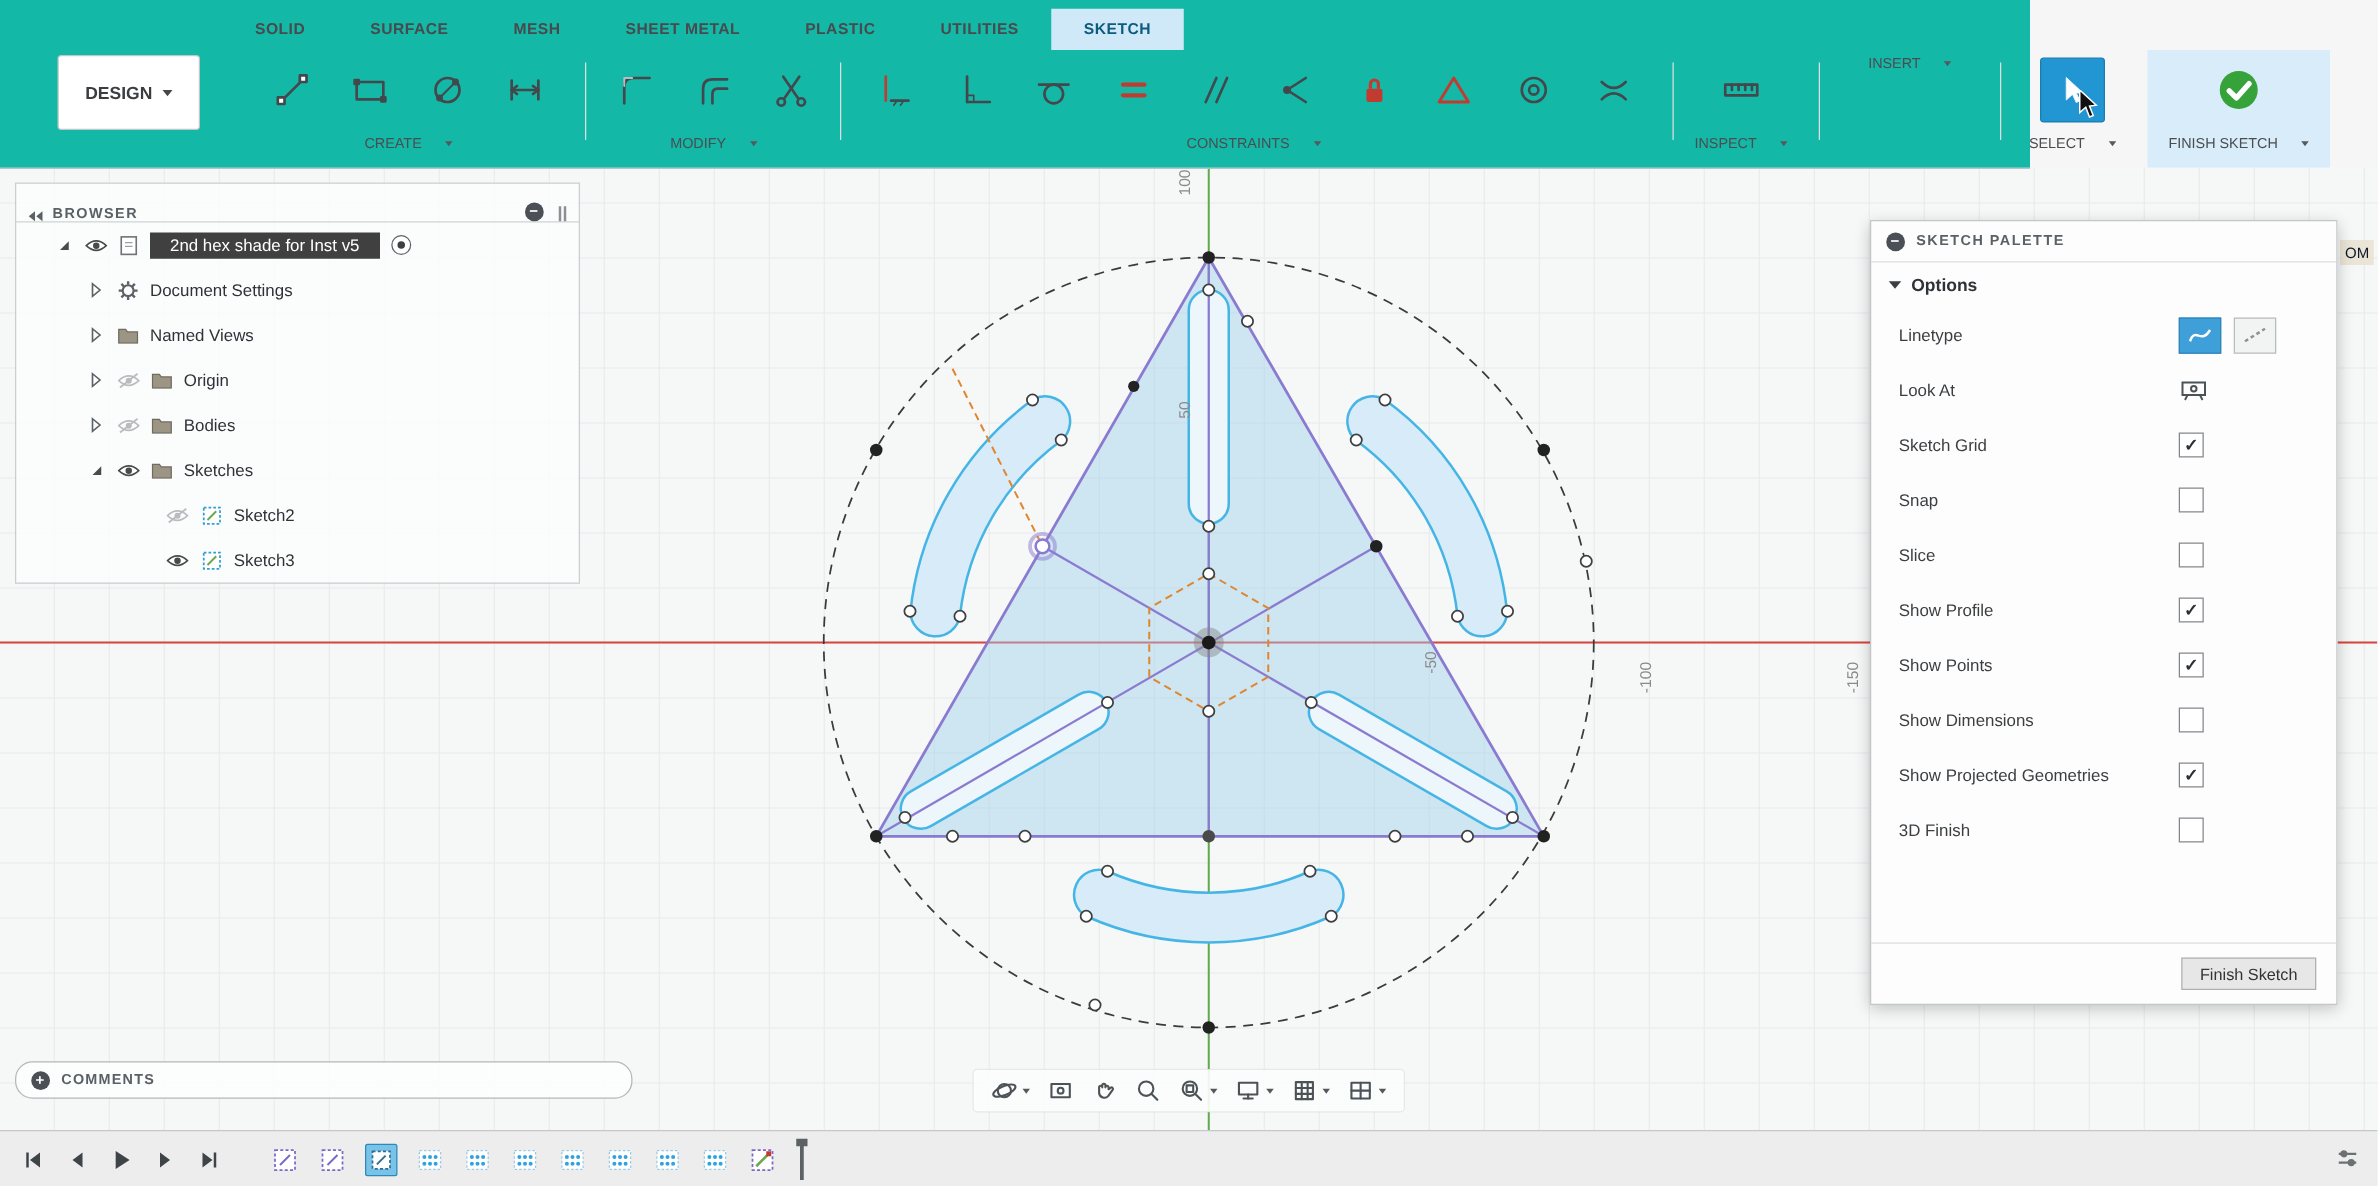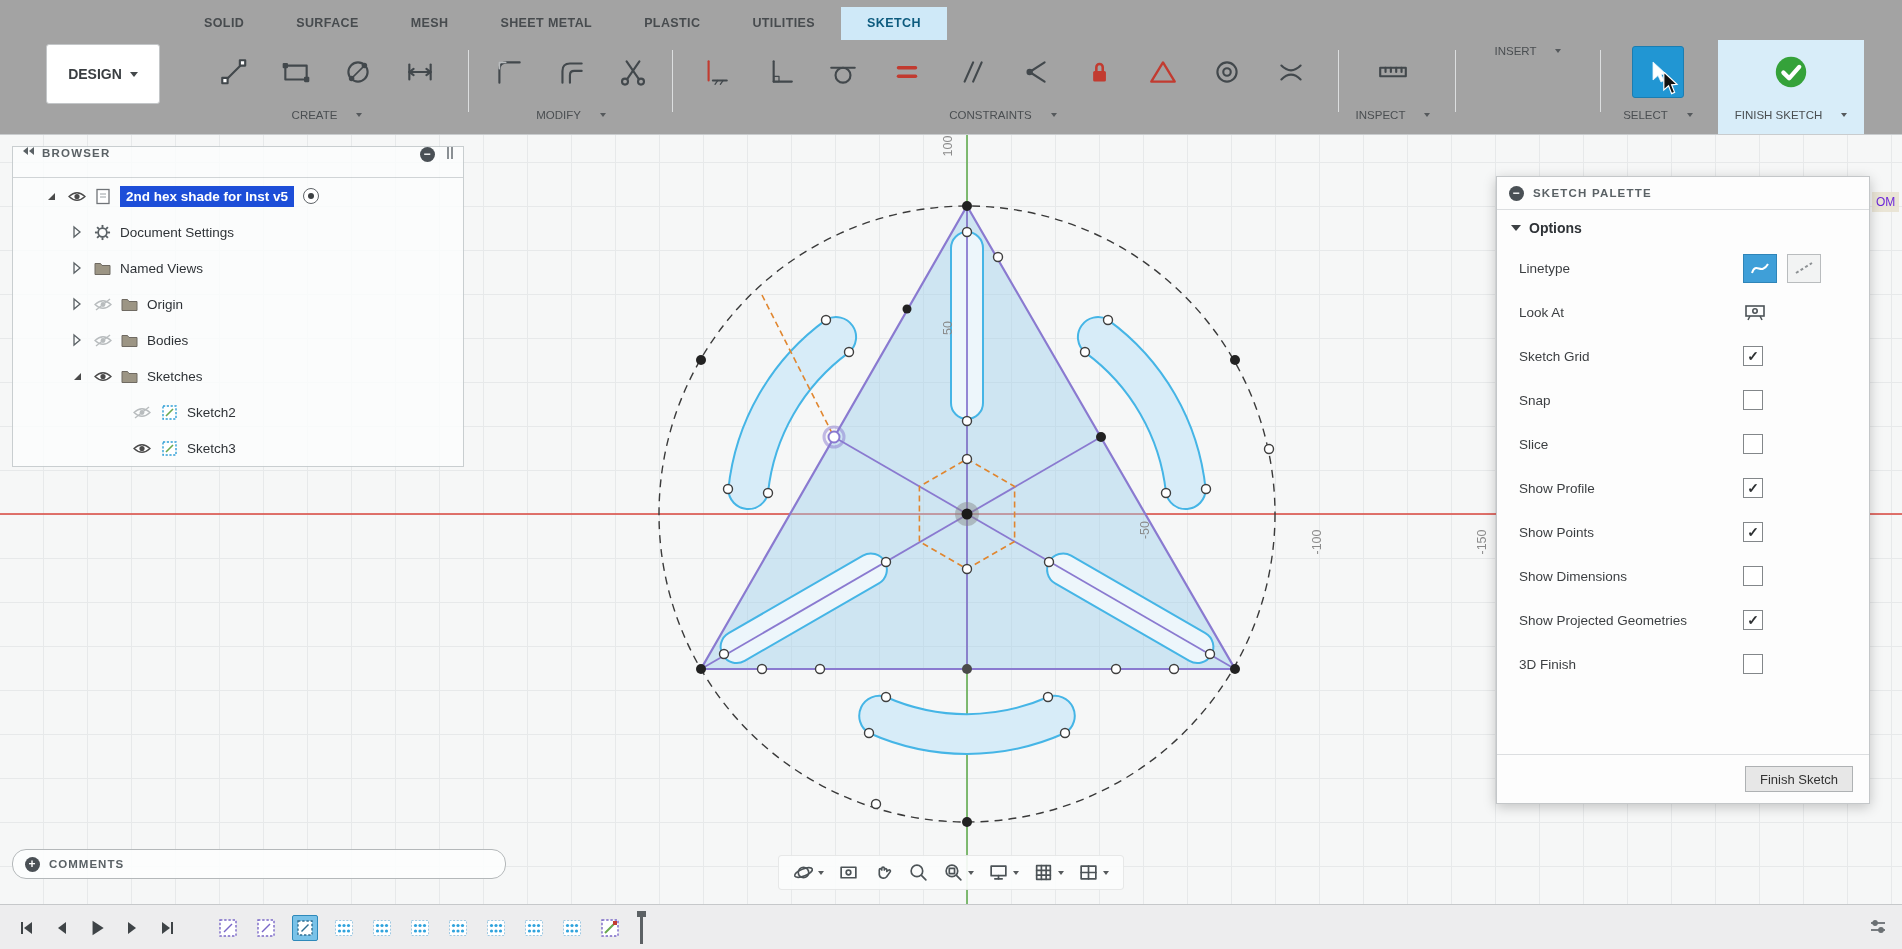--- a/index.html
+++ b/index.html
@@ -1,20 +1,20 @@
 <!DOCTYPE html>
 <html><head>
 <meta charset="utf-8">
 <style>
   html,body{margin:0;padding:0}
   body{width:1902px;height:949px;position:relative;overflow:hidden;
        font-family:"Liberation Sans",sans-serif;background:#f6f6f6;color:#333}
 
   
-  .topbar{position:absolute;left:0;top:0;width:1902px;height:134px;background:#a3a3a3;
+  .topbar{position:absolute;left:0;top:0;width:1624px;height:134px;background:#14b8a6;
           border-bottom:1px solid #c9ccce;z-index:20}
   .tabs{position:absolute;left:178px;top:0;height:40px;display:flex;align-items:flex-end}
   .tab{padding:9px 26px 10px;font-size:12.5px;font-weight:bold;color:#474b4e;letter-spacing:.4px;white-space:nowrap}
   .tab.active{background:#cfe9f8;color:#0d5b7e}
   .design-btn{position:absolute;left:46px;top:44px;width:112px;height:58px;background:#fff;
         border:1px solid #c3c6c8;border-radius:3px;display:flex;align-items:center;justify-content:center;
         gap:8px;font-size:14px;font-weight:bold;color:#3a3e41}
   .caret{width:0;height:0;border-left:4px solid transparent;border-right:4px solid transparent;
          border-top:5px solid #44484b;display:inline-block}
   .tgroup{position:absolute;top:40px;height:94px}
@@ -26,38 +26,38 @@
   .gdiv{position:absolute;top:50px;height:62px;width:1px;background:#dcdedf}
   .finishblock{position:absolute;left:1718px;top:40px;width:146px;height:94px;background:#d8edf9}
   svg.ti{stroke:#42484c;fill:none;stroke-width:2;stroke-linecap:round;stroke-linejoin:round}
 
   
   .canvas{position:absolute;left:0;top:134px;width:1902px;height:770px;background:#f6f7f7;
      background-image:linear-gradient(#e7e9ea 1px,transparent 1px),
                       linear-gradient(90deg,#e7e9ea 1px,transparent 1px);
      background-size:44px 44px;background-position:43px 28px}
   svg.sketch{position:absolute;left:0;top:134px;width:1902px;height:770px;z-index:5}
-  .cliptext{position:absolute;left:1872px;top:192px;z-index:6;font-size:12px;color:#6d28d9;
+  .cliptext{position:absolute;left:1872px;top:192px;z-index:6;font-size:12px;color:#0f172a;
      background:rgba(233,226,210,.9);padding:3px 4px}
 
   
   .browser{position:absolute;left:12px;top:146px;width:450px;background:rgba(252,253,253,.84);
      border:1px solid rgba(110,120,126,.35);z-index:30}
-  .bheader{height:30px;display:flex;align-items:flex-start;padding:0 10px;gap:8px;
+  .bheader{height:30px;display:flex;align-items:flex-end;padding:0 10px;gap:8px;
      border-bottom:1px solid rgba(110,120,126,.3);font-size:11.5px;font-weight:bold;
      color:#5a6165;letter-spacing:1.2px}
   .chev{width:0;height:0;border-top:4px solid transparent;border-bottom:4px solid transparent;
      border-right:5px solid #5a6165;display:inline-block}
   .grip{margin-left:4px;display:flex;gap:2px}
   .grip i{display:block;width:2px;height:12px;background:#8b9094}
   .circbtn{width:15px;height:15px;border-radius:50%;background:#4a5055;color:#fff;font-size:12px;
      line-height:14px;text-align:center;font-weight:bold}
   .brow{height:36px;display:flex;align-items:center;gap:9px;font-size:13.5px;color:#2f3337}
   .blabel{white-space:nowrap}
-  .sel-label{background:#1d4ed8;color:#fff;padding:3px 6px;font-weight:bold}
+  .sel-label{background:#404040;color:#fff;padding:3px 16px;font-weight:normal}
   .radio{width:14px;height:14px;border:1.5px solid #5f6468;border-radius:50%;background:#fff;
      display:flex;align-items:center;justify-content:center}
   .radio i{display:block;width:6px;height:6px;border-radius:50%;background:#3c4043}
 
   
   .comments{position:absolute;left:12px;top:849px;width:468px;height:28px;border-radius:14px;
      border:1px solid #b4b8ba;background:rgba(252,253,253,.92);display:flex;align-items:center;
      gap:9px;padding:0 12px;z-index:28;font-size:11.5px;font-weight:bold;color:#5a6165;letter-spacing:1px}
 
   

